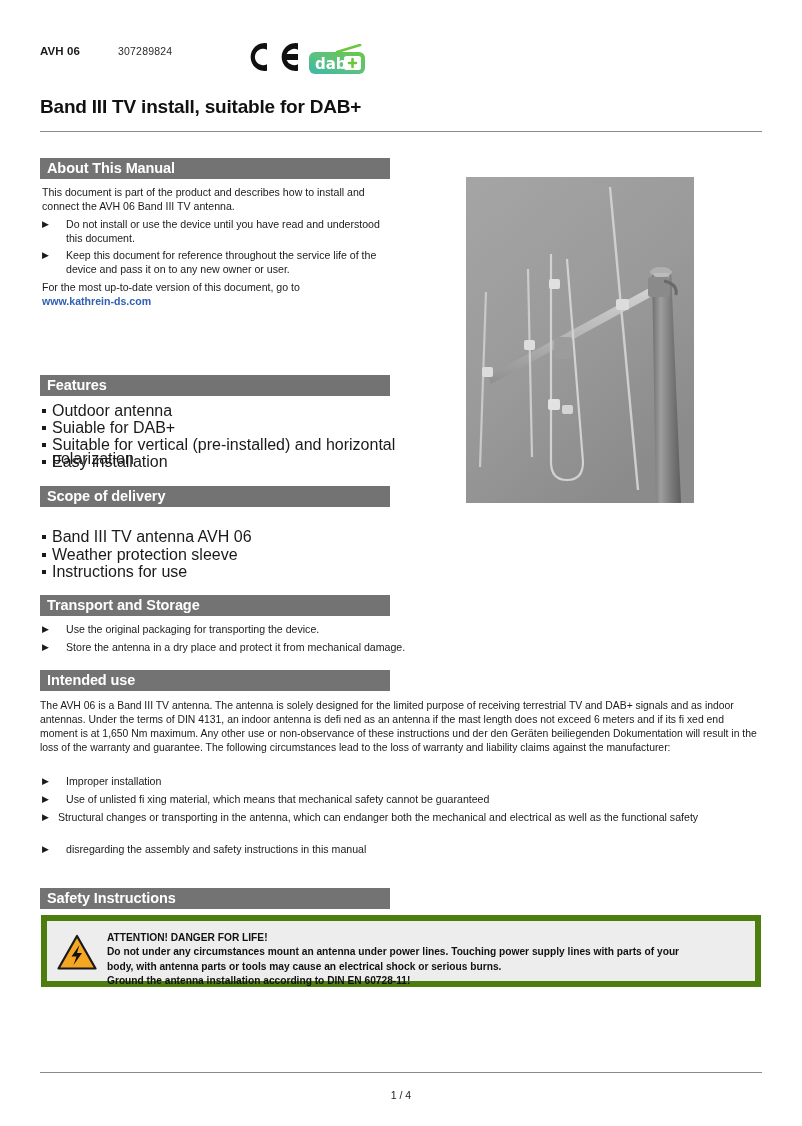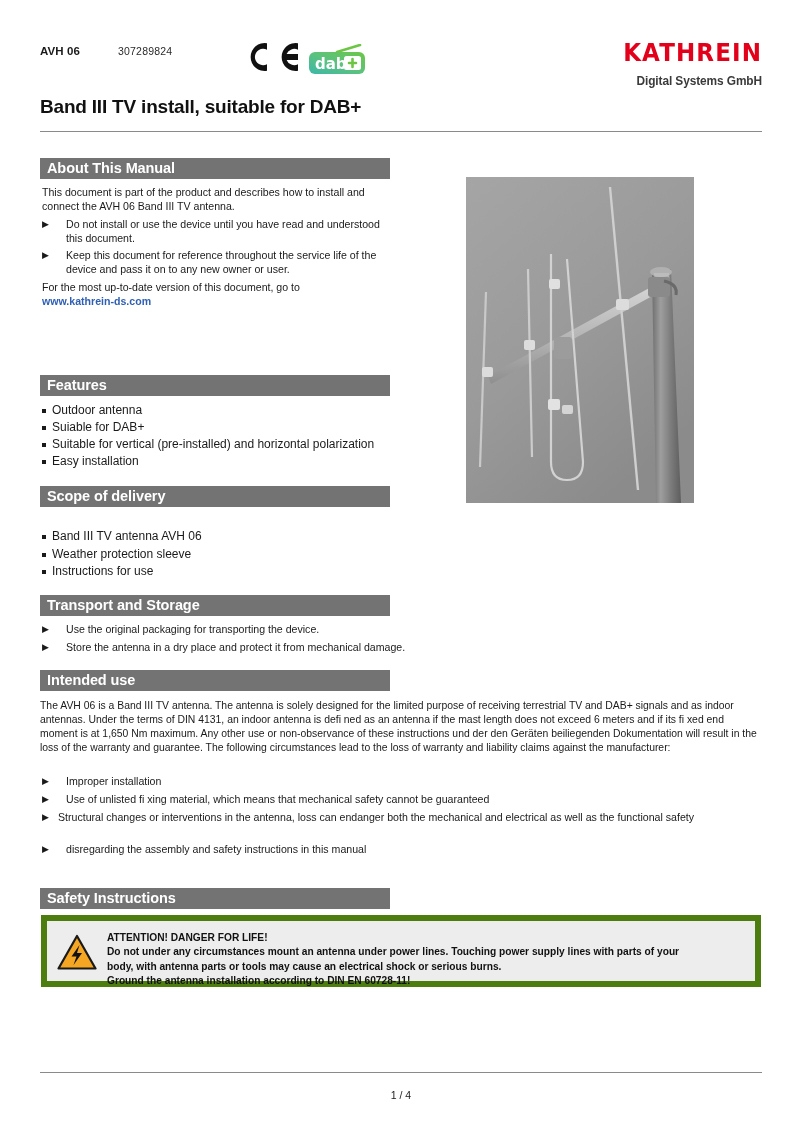--- a/index.html
+++ b/index.html
@@ -146,21 +146,21 @@
     color: #1a1a1a;
   }
   .arrow-item .txt {
     display: block;
     margin-left: 24px;
   }
 
   
   .sq-item {
     position: absolute;
-    font-size: 12px;
+    font-size: 16px;
     line-height: 13.6px;
   }
   .sq-item .sq {
     position: absolute;
     left: 0; top: 4.5px;
     width: 4px; height: 4px;
     background: #1a1a1a;
   }
   .sq-item .txt {
     display: block;
@@ -255,24 +255,20 @@
           </linearGradient>
         </defs>
         <path d="M30 8 L53 1" stroke="#6cc644" stroke-width="2.6" stroke-linecap="round" fill="none"></path>
         <rect x="2" y="8" width="56" height="22" rx="6" fill="url(#dabgrad)"></rect>
         <text x="8" y="25" font-family="DejaVu Sans, sans-serif" font-size="15" font-weight="bold" fill="#ffffff">dab</text>
         <rect x="37" y="12" width="17" height="14" rx="2.5" fill="#ffffff"></rect>
         <path d="M45.5 15 L45.5 23 M42 19 L49 19" stroke="#6cc644" stroke-width="2.6" stroke-linecap="round"></path>
       </svg>
     </div>
 
-    <div class="brand">
-      <div class="brand-word">KATHREIN</div>
-      <div class="brand-sub">Digital Systems GmbH</div>
-    </div>
   </div>
 
   <div class="main-title">Band III TV install, suitable for DAB+</div>
   <div class="title-rule"></div>
 
   <div class="sec-bar" style="top:158px;">About This Manual</div>
 
   <div class="body-text" style="left:42px; top:186px; width:330px;">This document is part of the product and describes how to install and connect the AVH 06 Band III TV antenna.</div>
 
   <div class="arrow-item" style="left:42px; top:218px; width:348px;">
@@ -390,21 +386,21 @@
   <div class="arrow-item" style="left:42px; top:775px; width:700px;">
     <span class="arr">▶</span>
     <span class="txt">Improper installation</span>
   </div>
   <div class="arrow-item" style="left:42px; top:793px; width:700px;">
     <span class="arr">▶</span>
     <span class="txt">Use of unlisted fi xing material, which means that mechanical safety cannot be guaranteed</span>
   </div>
   <div class="arrow-item" style="left:42px; top:811px; width:720px;">
     <span class="arr">▶</span>
-    <span class="txt" style="margin-left:16px;">Structural changes or interventions in the antenna, loss can endanger both the mechanical and electrical as well as the functional safety</span>
+    <span class="txt" style="margin-left:16px;">Structural changes or transporting in the antenna, which can endanger both the mechanical and electrical as well as the functional safety</span>
   </div>
   <div class="arrow-item" style="left:42px; top:843px; width:700px;">
     <span class="arr">▶</span>
     <span class="txt">disregarding the assembly and safety instructions in this manual</span>
   </div>
 
   <div class="sec-bar" style="top:888px;">Safety Instructions</div>
 
   <div class="warn-box">
     <div class="warn-icon">

